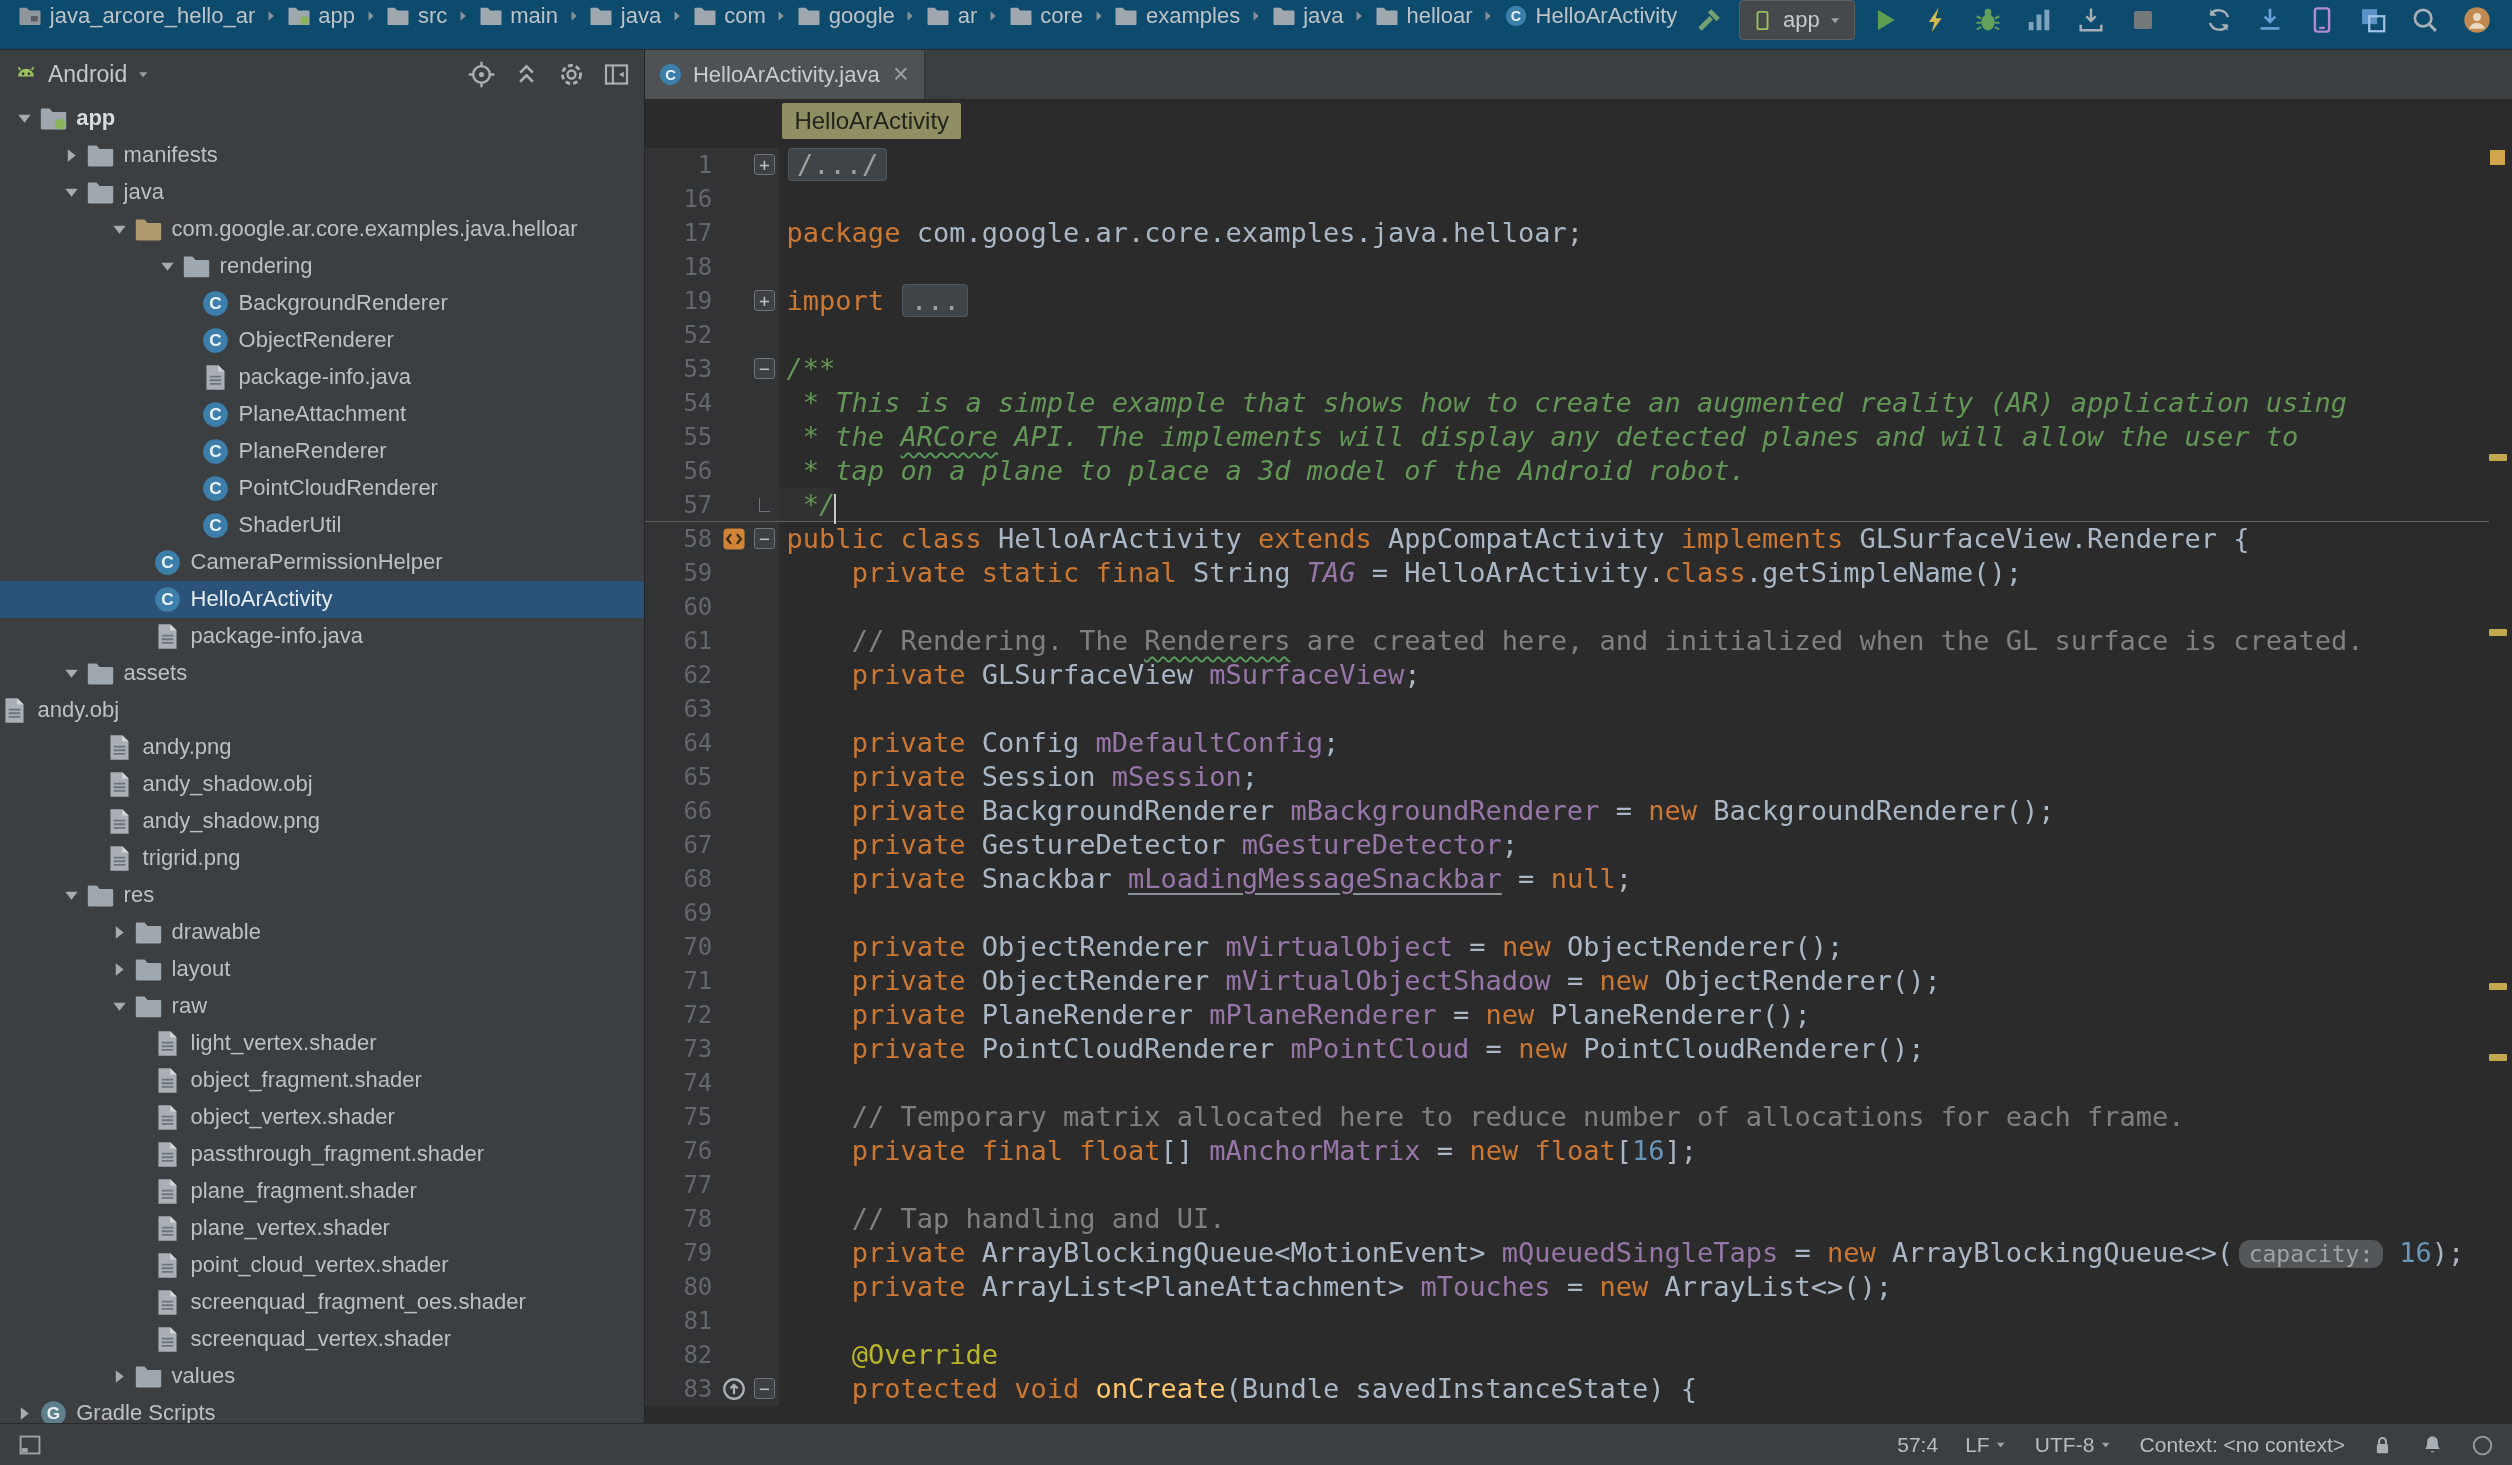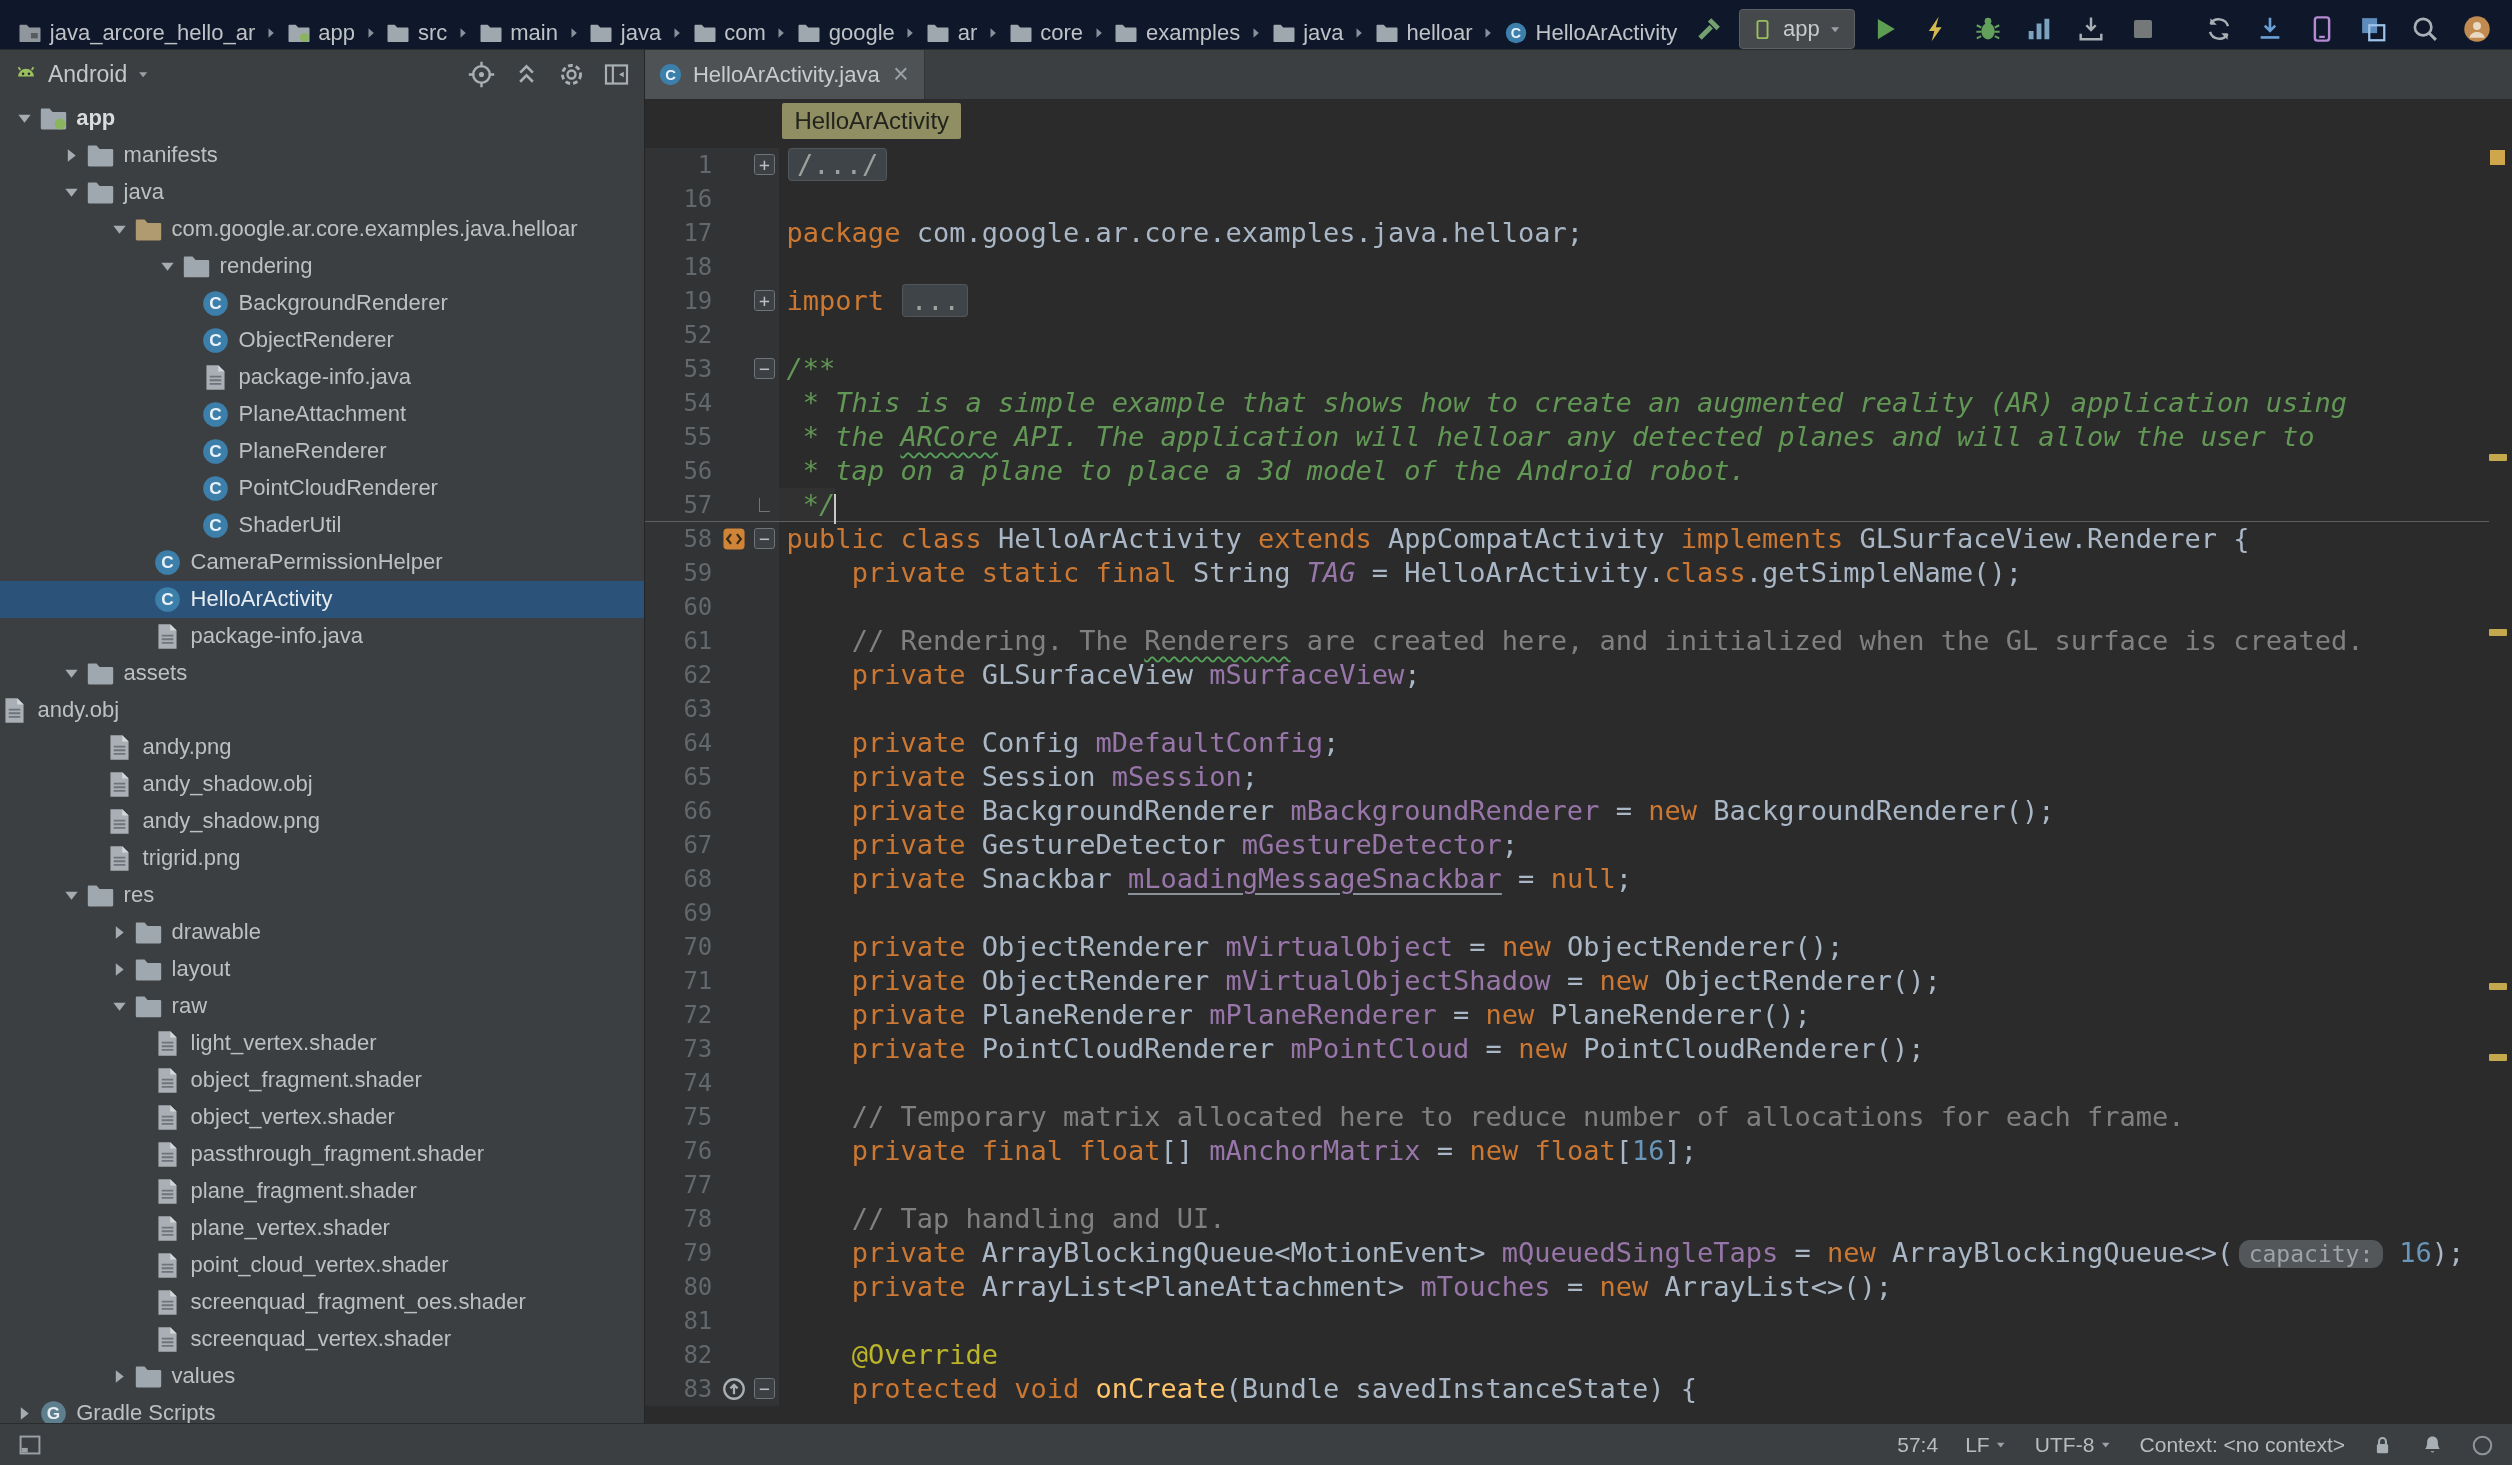--- a/index.html
+++ b/index.html
@@ -2,21 +2,21 @@
 <html><head>
 <meta charset="utf-8">
 <style>
   *{margin:0;padding:0;box-sizing:border-box}
   html,body{width:2512px;height:1465px;overflow:hidden}
   body{background:#2b2b2b;font-family:"Liberation Sans",sans-serif;color:#bbbcbd;position:relative}
   svg{display:block;width:100%;height:100%}
   .ci{display:inline-flex;flex:0 0 auto}
 
   
-  .navbar{height:50px;background:#0f172a;border-bottom:1px solid #292b2d;display:flex;align-items:flex-end;padding:0 13.4px}
+  .navbar{height:50px;background:#0c4a6e;border-bottom:1px solid #292b2d;display:flex;align-items:flex-start;padding:0 13.4px}
   .crumbs{display:flex;align-items:center;font-size:22px;color:#bfc3c6;white-space:nowrap;overflow:hidden}
   .crumb{display:inline-flex;align-items:center;gap:7.6px;padding:2.9px 4.8px;cursor:default}
   .crumb .ci{width:24px;height:24px}
   .bsep{width:16px;height:16px;margin:0 2.9px;display:inline-flex}
   .nav-toolbar{margin-left:auto;display:flex;align-items:center}
   .tgroup{display:flex;align-items:center;gap:7.6px}
   .tgap{width:32px}
   .tbtn{width:44px;height:40px;display:flex;align-items:center;justify-content:center;border-radius:3.8px}
   .tbtn .ci{width:30px;height:30px}
   .run-config{height:40px;border:1px solid #5e6163;background:#46494b;border-radius:3.8px;display:flex;align-items:center;gap:8.6px;padding:0 11.5px;font-size:22px;color:#c6cacd}
@@ -940,21 +940,21 @@
               <span class="fslot"></span>
             </span>
             <span class="ctext"><span class="d"> * This is a simple example that shows how to create an augmented reality (AR) application using</span></span>
           </div>
           <div class="cl">
             <span class="gut">
               <span class="lnum">55</span>
               <span class="gslot"></span>
               <span class="fslot"></span>
             </span>
-            <span class="ctext"><span class="d"> * the </span><span class="dsq">ARCore</span><span class="d"> API. The application will helloar any detected planes and will allow the user to</span></span>
+            <span class="ctext"><span class="d"> * the </span><span class="dsq">ARCore</span><span class="d"> API. The implements will display any detected planes and will allow the user to</span></span>
           </div>
           <div class="cl">
             <span class="gut">
               <span class="lnum">56</span>
               <span class="gslot"></span>
               <span class="fslot"></span>
             </span>
             <span class="ctext"><span class="d"> * tap on a plane to place a 3d model of the Android robot.</span></span>
           </div>
           <div class="cl cur sepb">

